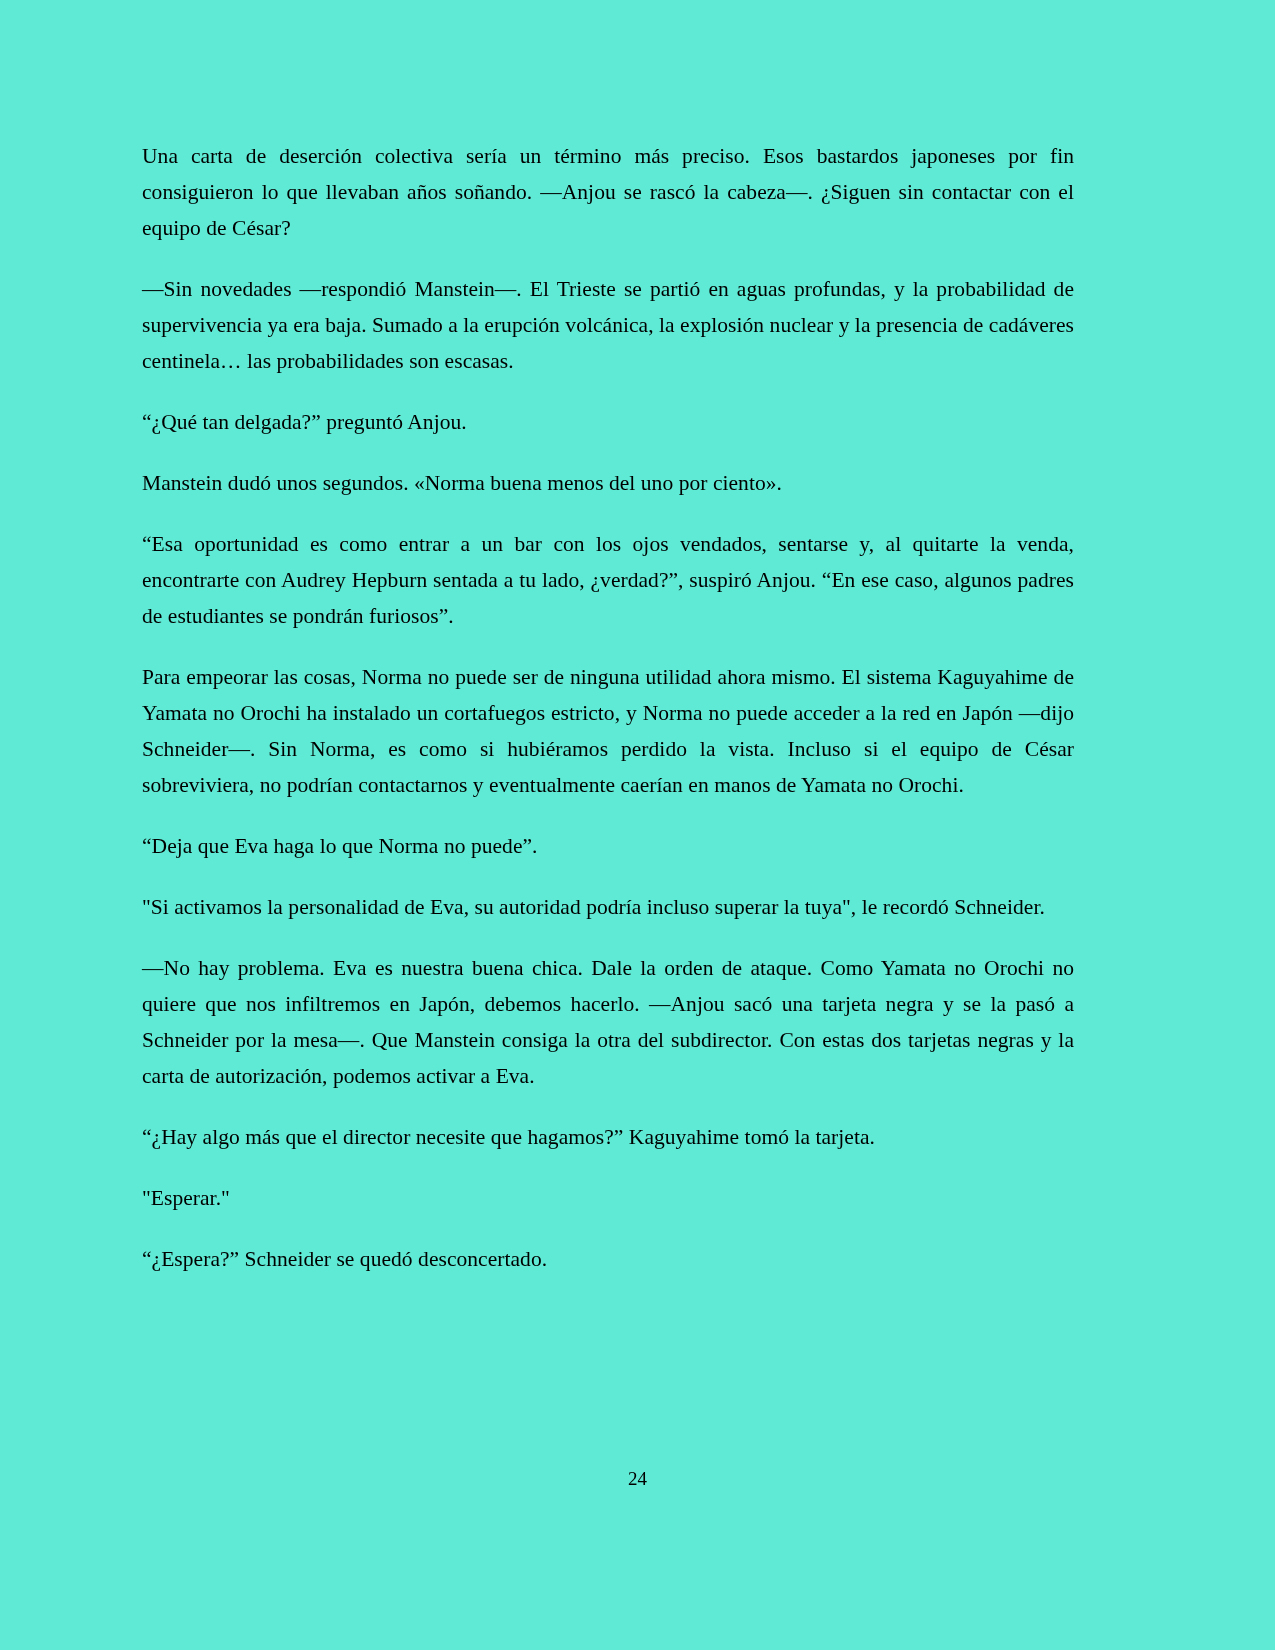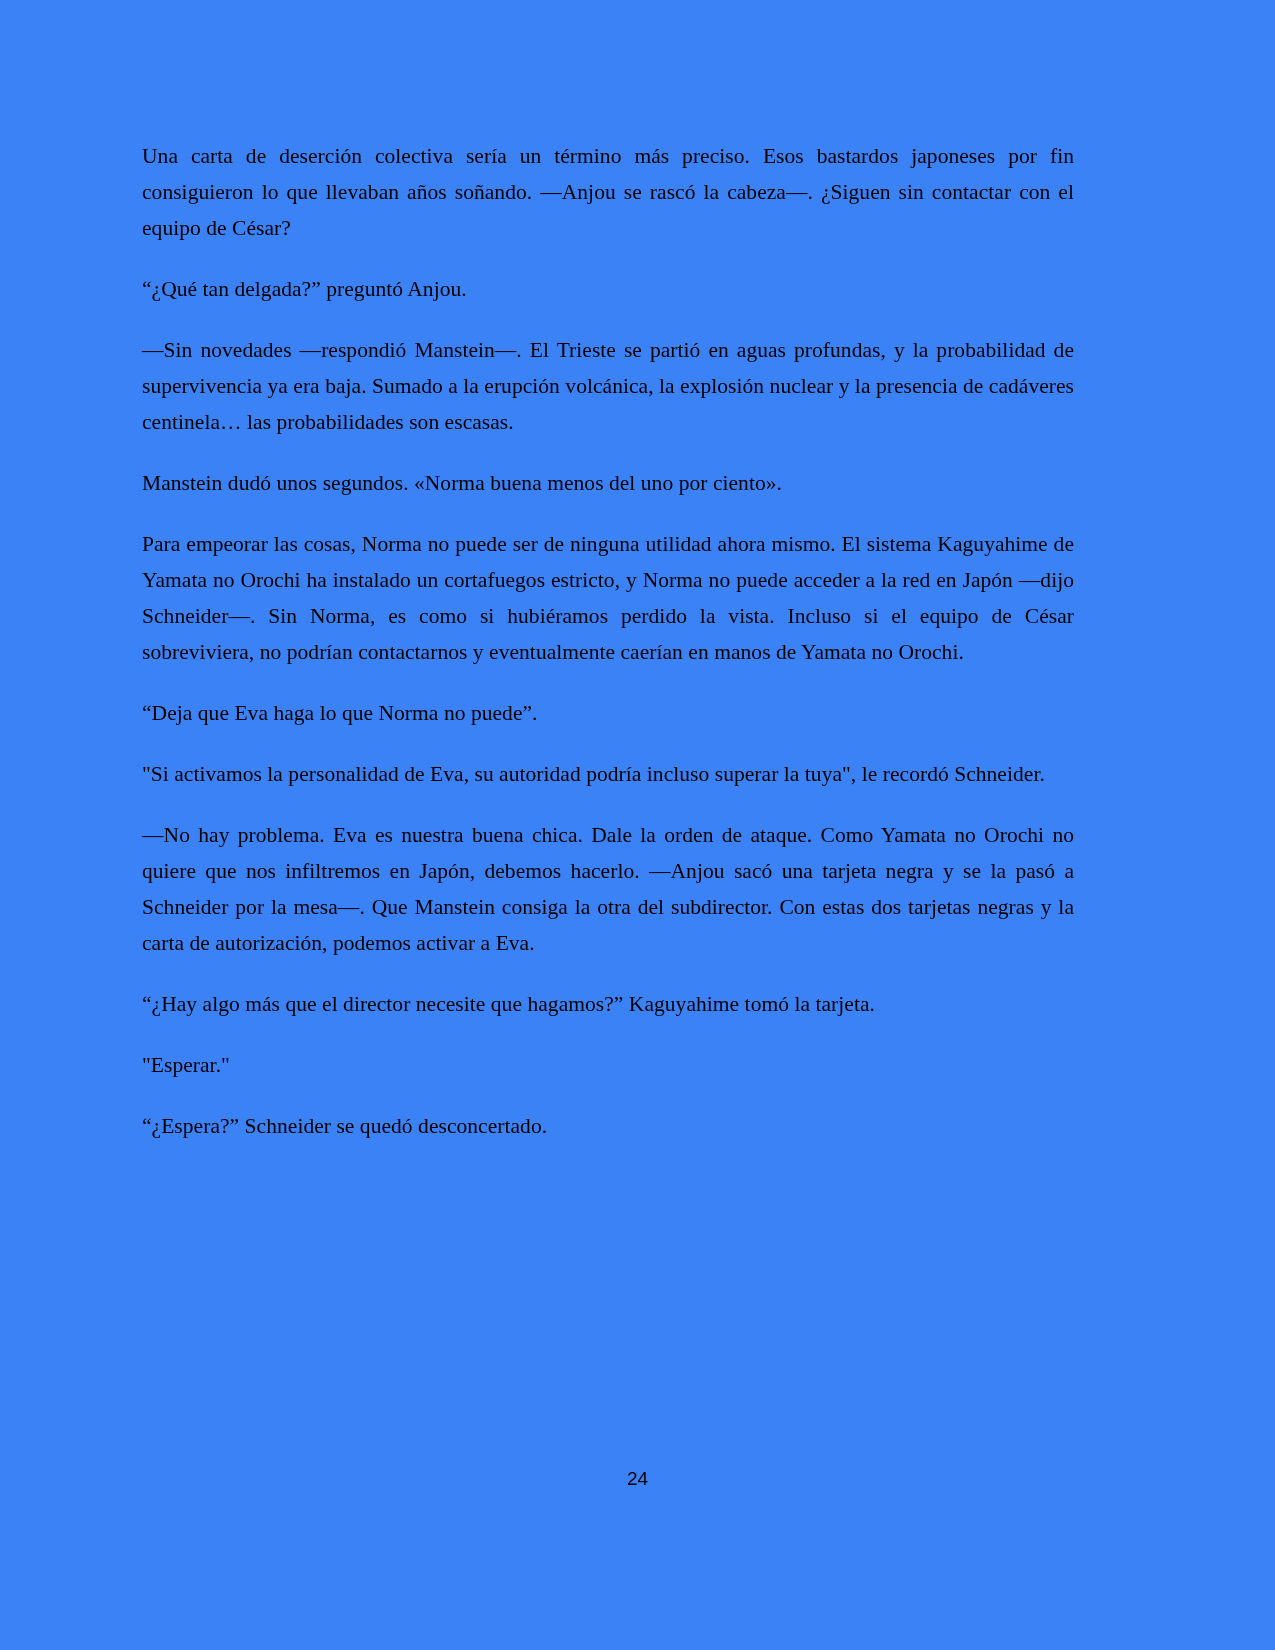--- a/index.html
+++ b/index.html
@@ -13,21 +13,21 @@
     position: relative;
     font-family: "Liberation Serif", "DejaVu Serif", serif;
     color: #000000;
     overflow: hidden;
   }
   .page {
     position: absolute;
     top: 0; left: 0;
     width: 1275px;
     height: 1650px;
-    background: #3b82f6;
+    background: #5eead4;
     box-sizing: border-box;
   }
   .content {
     position: absolute;
     left: 142px;
     top: 138px;
     width: 932px;
   }
   .para {
     font-size: 21.5px;
@@ -42,33 +42,34 @@
     margin-bottom: 7px;
   }
   .page-number {
     position: absolute;
     left: 0;
     top: 1468px;
     width: 1275px;
     text-align: center;
     font-size: 19px;
     line-height: 22px;
-    font-family: Liberation Sans, sans-serif;
+    font-family: Liberation Serif, serif;
   }
 </style>
 </head>
 <body>
 
 <div class="page">
 
   <div class="content">
     <p class="para">Una carta de deserción colectiva sería un término más preciso. Esos bastardos japoneses por fin consiguieron lo que llevaban años soñando. —Anjou se rascó la cabeza—. ¿Siguen sin contactar con el equipo de César?</p>
+    <p class="para">—Sin novedades —respondió Manstein—. El Trieste se partió en aguas profundas, y la probabilidad de supervivencia ya era baja. Sumado a la erupción volcánica, la explosión nuclear y la presencia de cadáveres centinela… las probabilidades son escasas.</p>
     <p class="para">“¿Qué tan delgada?” preguntó Anjou.</p>
-    <p class="para">—Sin novedades —respondió Manstein—. El Trieste se partió en aguas profundas, y la probabilidad de supervivencia ya era baja. Sumado a la erupción volcánica, la explosión nuclear y la presencia de cadáveres centinela… las probabilidades son escasas.</p>
     <p class="para">Manstein dudó unos segundos. «Norma buena menos del uno por ciento».</p>
+    <p class="para">“Esa oportunidad es como entrar a un bar con los ojos vendados, sentarse y, al quitarte la venda, encontrarte con Audrey Hepburn sentada a tu lado, ¿verdad?”, suspiró Anjou. “En ese caso, algunos padres de estudiantes se pondrán furiosos”.</p>
     <p class="para">Para empeorar las cosas, Norma no puede ser de ninguna utilidad ahora mismo. El sistema Kaguyahime de Yamata no Orochi ha instalado un cortafuegos estricto, y Norma no puede acceder a la red en Japón —dijo Schneider—. Sin Norma, es como si hubiéramos perdido la vista. Incluso si el equipo de César sobreviviera, no podrían contactarnos y eventualmente caerían en manos de Yamata no Orochi.</p>
     <p class="para">“Deja que Eva haga lo que Norma no puede”.</p>
     <p class="para">"Si activamos la personalidad de Eva, su autoridad podría incluso superar la tuya", le recordó Schneider.</p>
     <p class="para">—No hay problema. Eva es nuestra buena chica. Dale la orden de ataque. Como Yamata no Orochi no quiere que nos infiltremos en Japón, debemos hacerlo. —Anjou sacó una tarjeta negra y se la pasó a Schneider por la mesa—. Que Manstein consiga la otra del subdirector. Con estas dos tarjetas negras y la carta de autorización, podemos activar a Eva.</p>
     <p class="para">“¿Hay algo más que el director necesite que hagamos?” Kaguyahime tomó la tarjeta.</p>
     <p class="para">"Esperar."</p>
     <p class="para">“¿Espera?” Schneider se quedó desconcertado.</p>
   </div>
 
   <div class="page-number">24</div>

